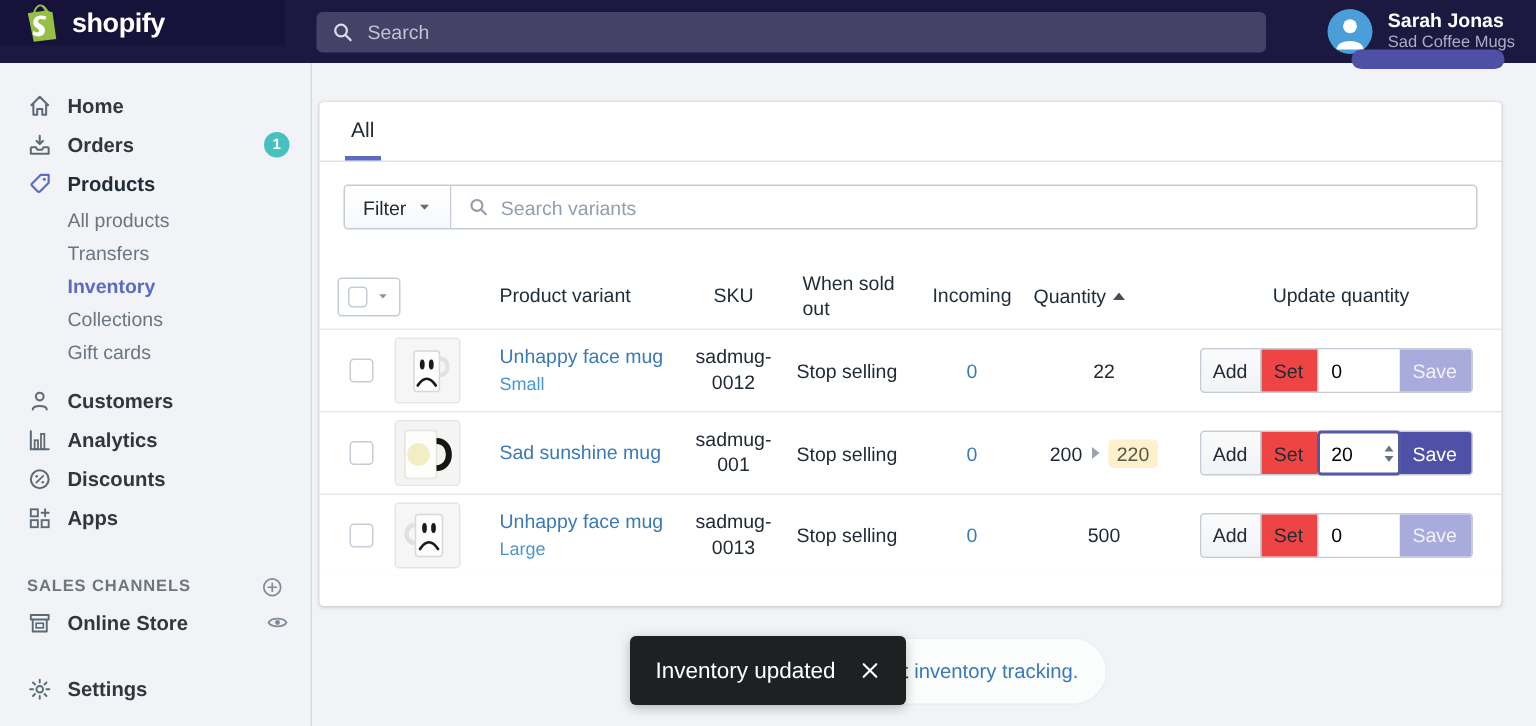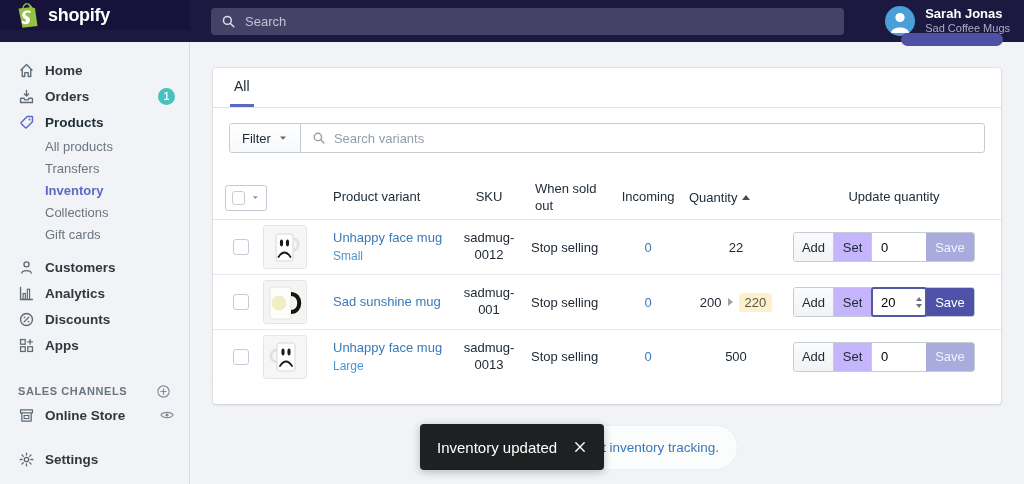--- a/index.html
+++ b/index.html
@@ -14,21 +14,21 @@
   .global-search input { background:transparent; border:none; outline:none; color:#e8e7f2; font-size:13px; width:100%; font-family:inherit; }
   .global-search input::placeholder { color:#c3c1d6; }
   .user-area { position:absolute; right:14px; top:6px; display:flex; align-items:center; gap:10px; cursor:pointer; }
   .avatar { width:30px; height:30px; border-radius:50%; background:#4a9fd8; overflow:hidden; position:relative; flex:none; }
   .user-text { line-height:1.25; }
   .user-name { color:#fff; font-size:13px; font-weight:bold; }
   .user-store { color:#aeabc7; font-size:11px; }
   .peek-button { position:absolute; left:901px; top:33px; width:102px; height:13px; background:#4e50a5; border-radius:7px; z-index:12; }
 
   
-  .sidebar { position:absolute; left:0; top:42px; width:190px; bottom:0; background:#f1f3f6; border-right:1px solid #d9dde1; z-index:5; }
+  .sidebar { position:absolute; left:0; top:42px; width:208px; bottom:0; background:#f1f3f6; border-right:1px solid #d9dde1; z-index:5; }
   .nav { padding-top:15px; }
   .nav-item { height:26px; display:flex; align-items:center; padding:0 14px 0 18px; gap:10px; cursor:pointer; }
   .nav-item .icon { width:17px; height:17px; flex:none; display:flex; align-items:center; justify-content:center; }
   .nav-label { font-size:13.5px; font-weight:bold; color:#32373d; }
   .nav-sub { height:22px; display:flex; align-items:center; padding-left:45px; cursor:pointer; }
   .nav-sub-label { font-size:13px; color:#6b7681; }
   .nav-sub.active .nav-sub-label { color:#5c6ac4; font-weight:bold; }
   .badge { margin-left:auto; background:#47c1bf; color:#fff; width:17px; height:17px; border-radius:50%; font-size:10px; display:flex; align-items:center; justify-content:center; font-weight:bold; }
   .group-gap { height:9px; }
   .channels-header { margin-top:22px; height:22px; display:flex; align-items:center; padding:0 18px; }
@@ -65,25 +65,25 @@
   .hdr-checkwrap { display:flex; align-items:center; gap:6px; border:1px solid #c4cdd5; border-radius:3px; padding:5px 6px; margin-left:12px; background:#fff; cursor:pointer; }
   .prod-img { width:44px; height:44px; border:1px solid #e3e6e9; border-radius:3px; background:#fafafa; overflow:hidden; }
   .cell-name { padding-left:8px; line-height:1.35; }
   .link { color:#3a7ab8; cursor:pointer; text-decoration:none; }
   .size-label { font-size:12px; color:#4b96d2; }
   .cell-sku { text-align:center; line-height:1.3; overflow-wrap:break-word; max-width:70px; margin:0 auto; }
   .cell-incoming { text-align:center; }
   .cell-qty { display:flex; align-items:center; justify-content:center; gap:6px; }
   .qty-new { background:#fcf1cb; padding:2px 6px; border-radius:3px; color:#5a5647; }
   .arrow-right { width:0; height:0; border-top:4px solid transparent; border-bottom:4px solid transparent; border-left:5px solid #9aa4ad; }
-  .cell-update { display:flex; justify-content:flex-start; padding-right:13px; }
+  .cell-update { display:flex; justify-content:center; padding-right:13px; }
   .qty-group { display:flex; height:30px; border:1px solid #c4cdd5; border-radius:3px; background:#fff; }
   .qg-btn { display:flex; align-items:center; justify-content:center; font-size:13px; color:#212b36; cursor:pointer; }
   .qg-add { width:40px; background:linear-gradient(#fbfbfc,#f1f3f5); border-right:1px solid #c4cdd5; border-radius:3px 0 0 3px; }
-  .qg-set { width:38px; background:#c4b5fd; border-right:1px solid #c4cdd5; }
+  .qg-set { width:38px; background:#ef4444; border-right:1px solid #c4cdd5; }
   .qg-input { width:54px; position:relative; display:flex; align-items:center; }
   .qg-input input { width:100%; height:100%; border:none; outline:none; font-size:13px; padding:0 16px 0 9px; font-family:inherit; border-radius:0; }
   .qg-input.focused { outline:2px solid #5458a5; outline-offset:-1px; border-radius:2px; z-index:2; }
   .spinner { position:absolute; right:4px; top:0; bottom:0; display:none; flex-direction:column; justify-content:center; gap:3px; }
   .qg-input.focused .spinner { display:flex; }
   .spin-up { width:0; height:0; border-left:3.5px solid transparent; border-right:3.5px solid transparent; border-bottom:4px solid #6a737c; }
   .spin-down { width:0; height:0; border-left:3.5px solid transparent; border-right:3.5px solid transparent; border-top:4px solid #6a737c; }
   .qg-save { width:48px; display:flex; align-items:center; justify-content:center; font-size:13px; color:#fff; border-radius:0 2px 2px 0; cursor:pointer; }
   .qg-save.disabled { background:#a9abdd; color:#f2f2fb; }
   .qg-save.active { background:#4e51a7; }

